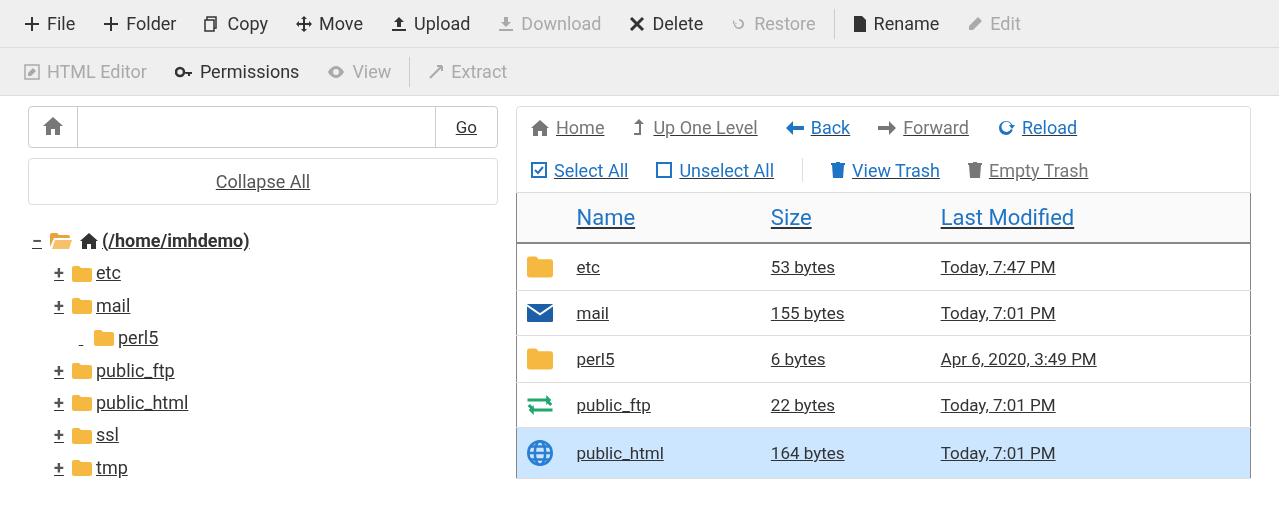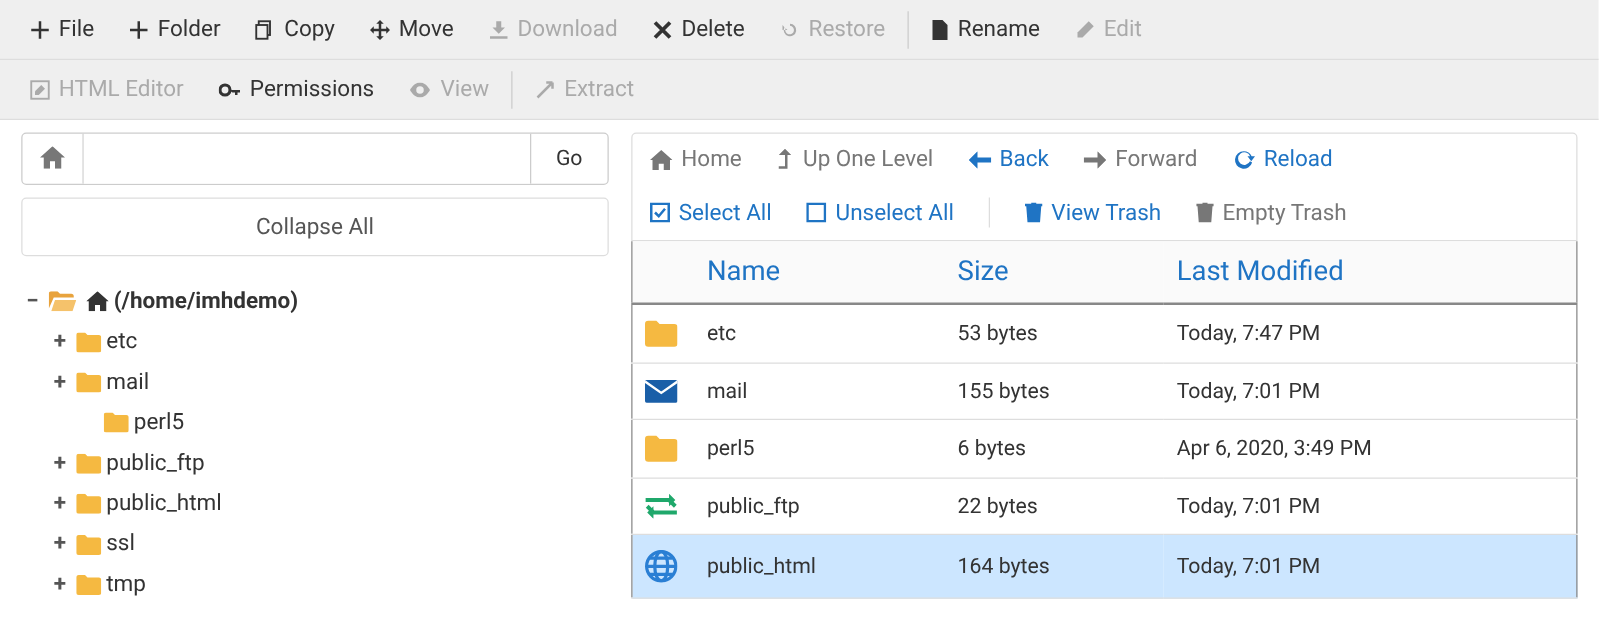--- a/index.html
+++ b/index.html
@@ -3,21 +3,21 @@
 <meta charset="utf-8">
 <style>
 * { box-sizing: border-box; margin: 0; padding: 0; }
 body { font-family: -apple-system, BlinkMacSystemFont, "Segoe UI", Roboto, "Helvetica Neue", Arial, sans-serif; font-size: 17px; color: #333; }
 .toolbar { background: #efefef; border-bottom: 1px solid #ddd; padding: 5px 10px; display: flex; flex-wrap: wrap; align-items: center; }
 .toolbar-row2 { background: #efefef; border-bottom: 1px solid #ddd; padding: 5px 10px; display: flex; align-items: center; }
 .tb-btn { display: inline-flex; align-items: center; padding: 8px 14px; cursor: pointer; color: #333; font-size: 18px; }
 .tb-btn.disabled { color: #aaa; cursor: default; }
 .tb-btn .icn { margin-right: 7px; }
 .tb-sep { width: 1px; height: 30px; background: #ccc; margin: 0 4px; }
-.main { display: flex; padding: 10px 17px; gap: 18px; }
+.main { display: flex; padding: 10px 28px; gap: 18px; text-decoration: underline; }
 .left { width: 470px; flex-shrink: 0; }
 .right { flex: 1; }
 .pathbar { display: flex; border: 1px solid #ccc; border-radius: 4px; overflow: hidden; }
 .pathbar .home { padding: 10px 14px; border-right: 1px solid #ccc; color: #777; }
 .pathbar input { flex: 1; border: none; padding: 10px; font-size: 16px; outline: none; }
 .pathbar .go { padding: 10px 20px; border-left: 1px solid #ccc; color: #333; cursor: pointer; }
 .collapse-btn { margin-top: 10px; border: 1px solid #ddd; border-radius: 4px; padding: 12px; text-align: center; cursor: pointer; font-size: 18px; color: #555; }
 .tree { margin-top: 20px; font-size: 18px; line-height: 1.8; }
 .tree-row { display: flex; align-items: center; cursor: pointer; }
 .tree-toggle { width: 18px; font-weight: bold; text-align: center; color: #555; }
@@ -66,20 +66,28 @@
       </span>
       <span>Copy</span>
     </div>
   <div class="tb-btn">
       <span class="icn">
         <svg width="16" height="16" viewBox="0 0 16 16">
           <path d="M8 0l3 3H9v4h4V5l3 3-3 3V9H9v4h2l-3 3-3-3h2V9H3v2L0 8l3-3v2h4V3H5z" fill="#333"></path>
         </svg>
       </span>
       <span>Move</span>
+    </div>
+  <div class="tb-btn">
+      <span class="icn">
+        <svg width="16" height="16" viewBox="0 0 16 16">
+          <path d="M8 1l5 5h-3v5H6V6H3z M1 13h14v2H1z" fill="#333"></path>
+        </svg>
+      </span>
+      <span>Upload</span>
     </div>
   <div class="tb-btn disabled">
       <span class="icn">
         <svg width="16" height="16" viewBox="0 0 16 16">
           <path d="M6 1h4v5h3l-5 5-5-5h3z M1 13h14v2H1z" fill="#aaa"></path>
         </svg>
       </span>
       <span>Download</span>
     </div>
   <div class="tb-btn">

